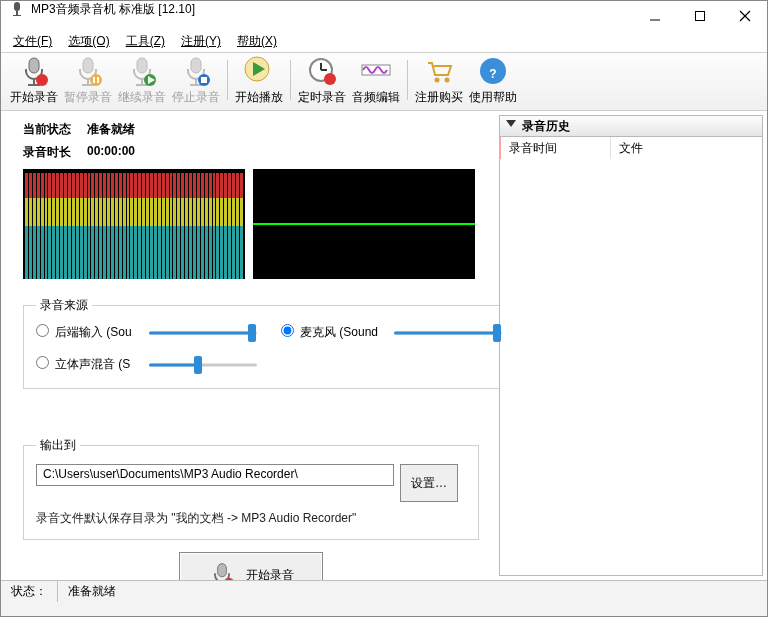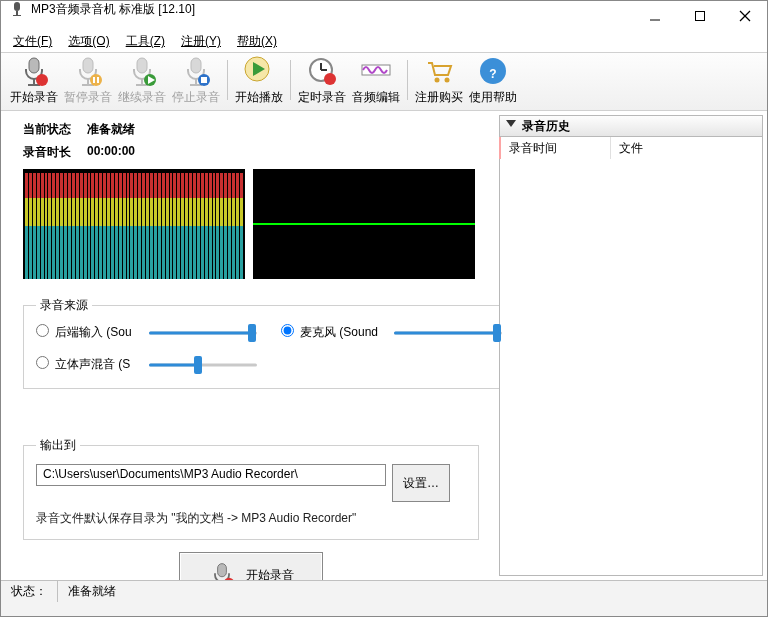--- a/index.html
+++ b/index.html
@@ -31,21 +31,21 @@
 fieldset.src { border:1px solid #d0d0d0; padding:10px 12px 14px 12px; margin-bottom:48px; }
 fieldset.src legend { padding:0 4px; }
 .src-grid { display:flex; gap:24px; }
 .src-col { display:flex; flex-direction:column; gap:14px; }
 .src-item { display:flex; align-items:flex-start; gap:6px; }
 .src-item label { white-space:nowrap; width:88px; overflow:hidden; }
 .slider { position:relative; width:108px; height:18px; }
 .slider-track { position:absolute; left:0; right:0; top:50%; height:3px; background:#c9c9c9; border-radius:2px; transform:translateY(-50%); }
 .slider-fill { position:absolute; left:0; top:50%; height:3px; background:#2e8bd8; border-radius:2px; transform:translateY(-50%); }
 .slider-thumb { position:absolute; top:50%; width:8px; height:18px; background:#2e8bd8; border-radius:2px; transform:translate(-50%,-50%); }
-fieldset.out { border:1px solid #d0d0d0; padding:10px 28px 12px 12px; margin-bottom:12px; }
+fieldset.out { border:1px solid #d0d0d0; padding:10px 20px 12px 12px; margin-bottom:12px; }
 fieldset.out legend { padding:0 4px; }
 .out-row { display:flex; gap:6px; margin-bottom:8px;justify-content:center; }
 .out-path { flex:1; height:22px; border:1px solid #888; padding:2px 6px; background:#fff; overflow:hidden; white-space:nowrap; }
 .out-btn { height:38px; padding:0 10px; border:1px solid #888; background:#efefef; cursor:default; }
 .out-hint { color:#222; }
 .big-rec { align-self:center; display:flex; align-items:center; gap:10px; padding:8px 28px; border:1px solid #888; background:#efefef; box-shadow:inset 0 0 0 1px #fff; cursor:default; margin-bottom:8px; }
 .big-rec .icon { width:28px; height:28px; }
 .right-pane { flex:1; padding:4px 4px 4px 0; display:flex; flex-direction:column; }
 .hist-hdr { background:linear-gradient(#fdfdfd,#e6e6e6); border:1px solid #b8b8b8; height:22px; display:flex; align-items:center; padding:0 6px; font-weight:bold; gap:6px; }
 .hist-cols { display:flex; border-left:2px solid #fca5a5; border-right:1px solid #b8b8b8; height:22px; }

